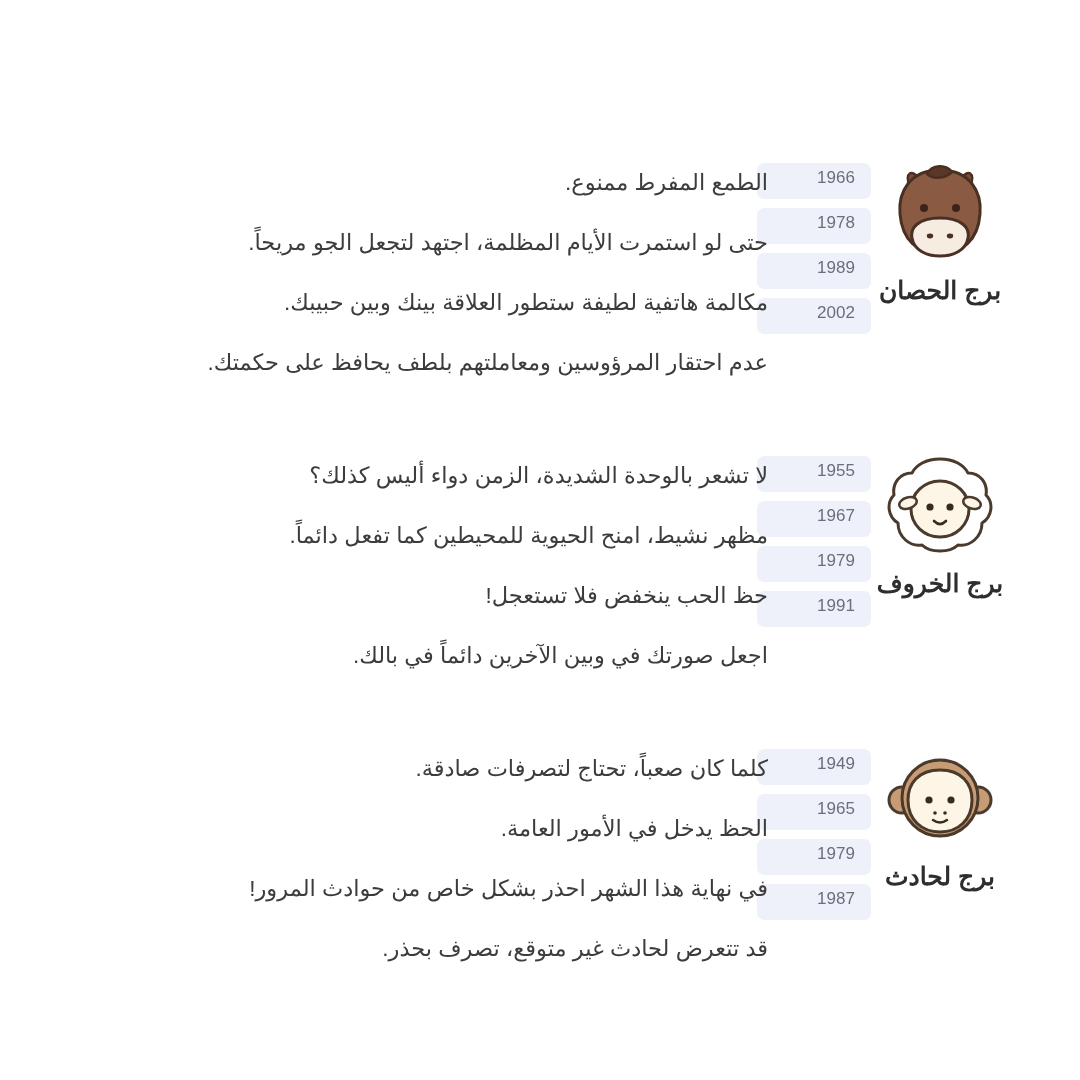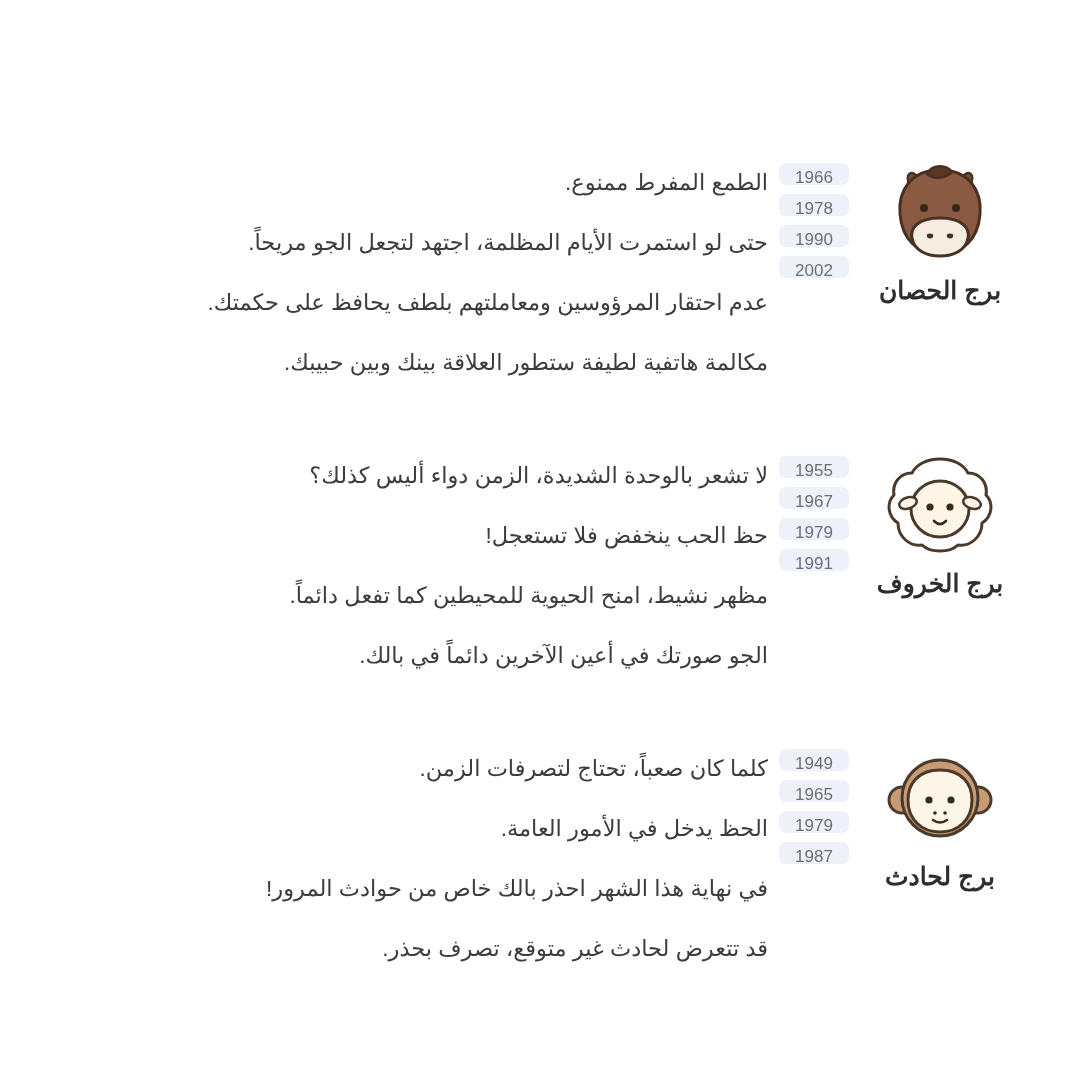--- a/index.html
+++ b/index.html
@@ -57,28 +57,29 @@
     width: 92px;
     flex: 0 0 92px;
     display: flex;
     flex-direction: column;
     align-items: center;
     gap: 9px;
     padding-top: 13px;
   }
   .year-chip {
     width: 70px;
-    height: 22px;
+    height: 36px;
     line-height: 30px;
     text-align: center;
     background: #eef1f9;
     border-radius: 7px;
     font-size: 17px;
     color: #6b6f7a;
     font-family: "Liberation Sans", sans-serif;
+    padding-left: 44px;
   }
   .lines-col {
     flex: 1 1 auto;
     display: flex;
     flex-direction: column;
     gap: 15px;
     padding-top: 10px;
     padding-left: 8px;
   }
   .line {
@@ -114,29 +115,29 @@
 
         <circle cx="44" cy="50" r="4" fill="#3a2418"></circle>
         <circle cx="76" cy="50" r="4" fill="#3a2418"></circle>
       </svg>
       <div class="sign-name">برج الحصان</div>
     </div>
 
     <div class="years-col">
       <div class="year-chip">1966</div>
       <div class="year-chip">1978</div>
-      <div class="year-chip">1990</div>
+      <div class="year-chip">1989</div>
       <div class="year-chip">2002</div>
     </div>
 
     <div class="lines-col">
       <div class="line">الطمع المفرط ممنوع.</div>
       <div class="line">حتى لو استمرت الأيام المظلمة، اجتهد لتجعل الجو مريحاً.</div>
+      <div class="line">مكالمة هاتفية لطيفة ستطور العلاقة بينك وبين حبيبك.</div>
       <div class="line">عدم احتقار المرؤوسين ومعاملتهم بلطف يحافظ على حكمتك.</div>
-      <div class="line">مكالمة هاتفية لطيفة ستطور العلاقة بينك وبين حبيبك.</div>
     </div>
   </div>
 
   <div class="zodiac-row">
     <div class="sign-col">
       <svg class="sign-art" viewBox="0 0 120 112" aria-hidden="true">
 
         <path d="M60 8 C74 8, 84 14, 88 22 C100 22, 108 32, 106 44 C114 52, 112 66, 102 72
                  C102 86, 90 96, 78 94 C70 102, 50 102, 42 94 C30 96, 18 86, 18 72
                  C8 66, 6 52, 14 44 C12 32, 20 22, 32 22 C36 14, 46 8, 60 8 Z" fill="#ffffff" stroke="#4a3a2c" stroke-width="3" stroke-linejoin="round"></path>
@@ -156,23 +157,23 @@
 
     <div class="years-col">
       <div class="year-chip">1955</div>
       <div class="year-chip">1967</div>
       <div class="year-chip">1979</div>
       <div class="year-chip">1991</div>
     </div>
 
     <div class="lines-col">
       <div class="line">لا تشعر بالوحدة الشديدة، الزمن دواء أليس كذلك؟</div>
+      <div class="line">مظهر نشيط، امنح الحيوية للمحيطين كما تفعل دائماً.</div>
       <div class="line">حظ الحب ينخفض فلا تستعجل!</div>
-      <div class="line">مظهر نشيط، امنح الحيوية للمحيطين كما تفعل دائماً.</div>
-      <div class="line">الجو صورتك في أعين الآخرين دائماً في بالك.</div>
+      <div class="line">اجعل صورتك في وبين الآخرين دائماً في بالك.</div>
     </div>
   </div>
 
   <div class="zodiac-row">
     <div class="sign-col">
       <svg class="sign-art" viewBox="0 0 120 112" aria-hidden="true">
 
         <circle cx="22" cy="56" r="13" fill="#c79b73" stroke="#4a3a2c" stroke-width="3"></circle>
         <circle cx="98" cy="56" r="13" fill="#c79b73" stroke="#4a3a2c" stroke-width="3"></circle>
 
@@ -191,20 +192,20 @@
     </div>
 
     <div class="years-col">
       <div class="year-chip">1949</div>
       <div class="year-chip">1965</div>
       <div class="year-chip">1979</div>
       <div class="year-chip">1987</div>
     </div>
 
     <div class="lines-col">
-      <div class="line">كلما كان صعباً، تحتاج لتصرفات الزمن.</div>
+      <div class="line">كلما كان صعباً، تحتاج لتصرفات صادقة.</div>
       <div class="line">الحظ يدخل في الأمور العامة.</div>
-      <div class="line">في نهاية هذا الشهر احذر بالك خاص من حوادث المرور!</div>
+      <div class="line">في نهاية هذا الشهر احذر بشكل خاص من حوادث المرور!</div>
       <div class="line">قد تتعرض لحادث غير متوقع، تصرف بحذر.</div>
     </div>
   </div>
 
 </div>
 
 </body></html>

